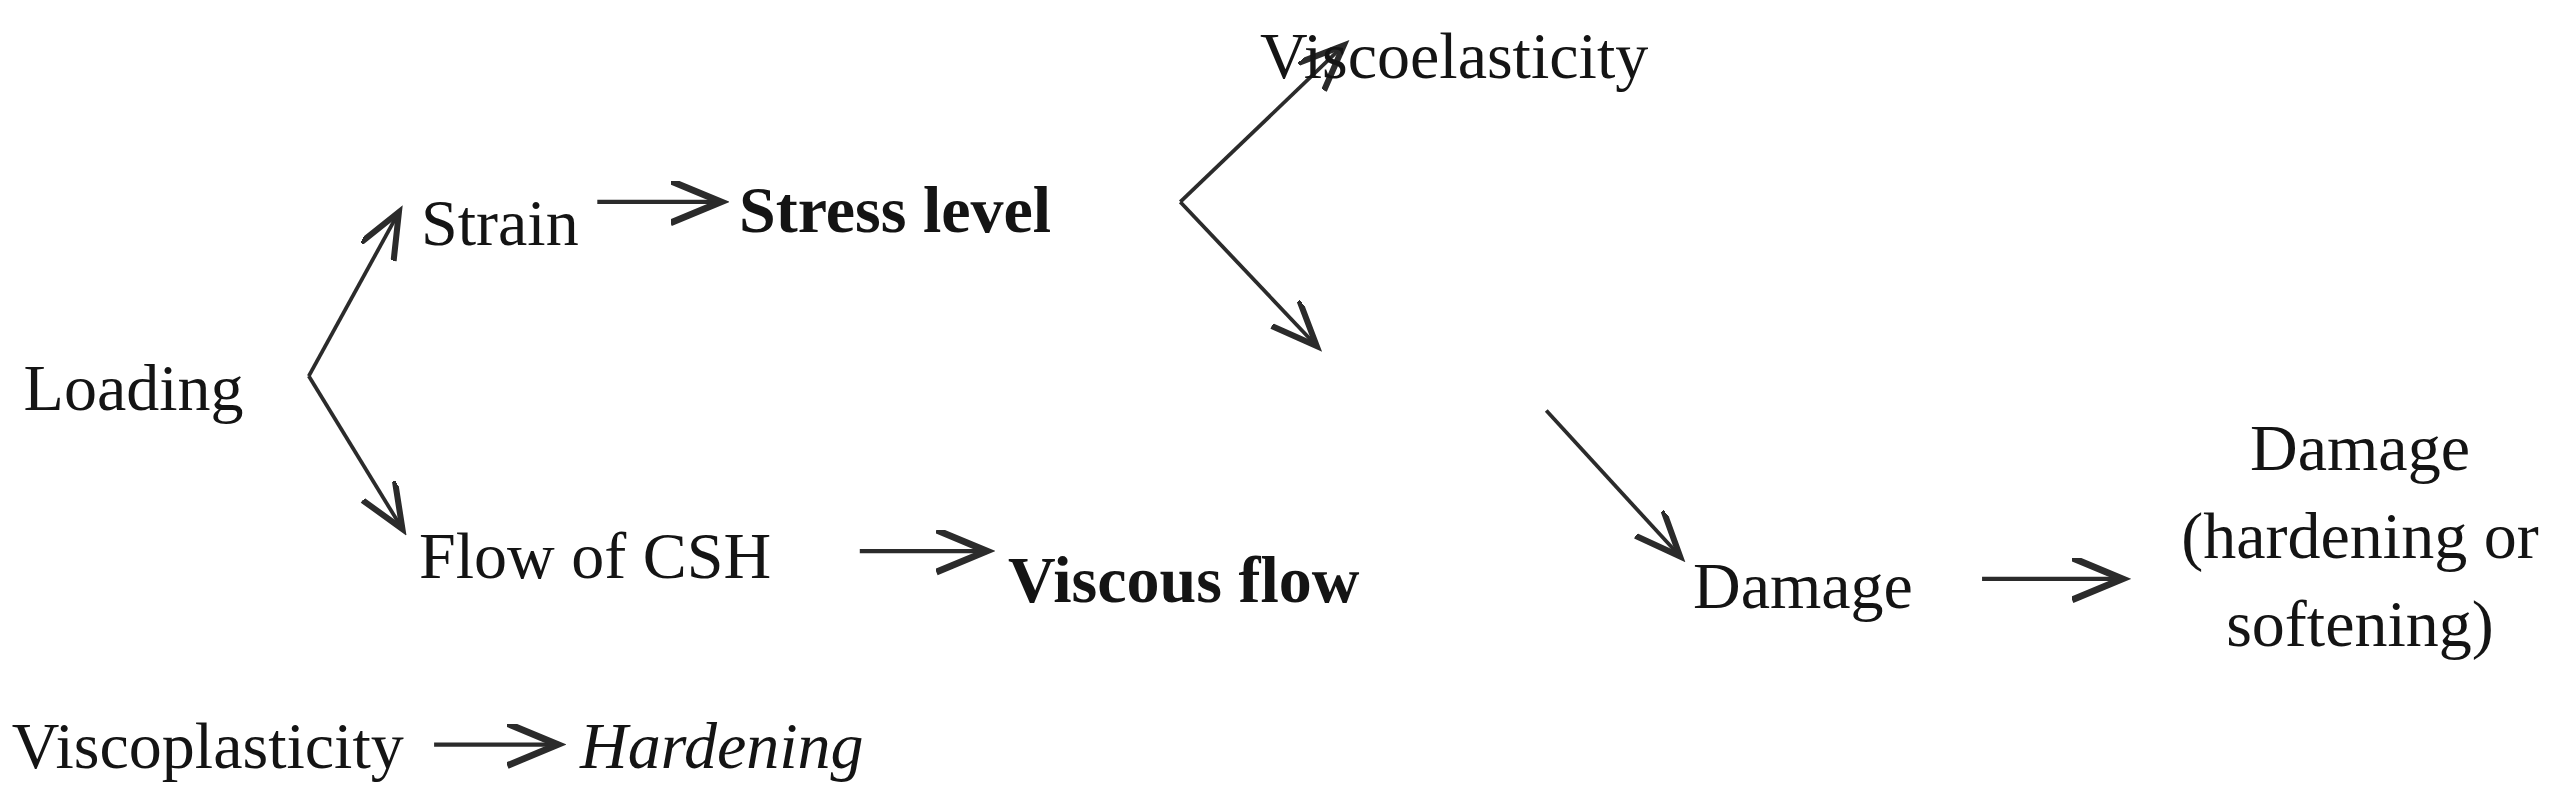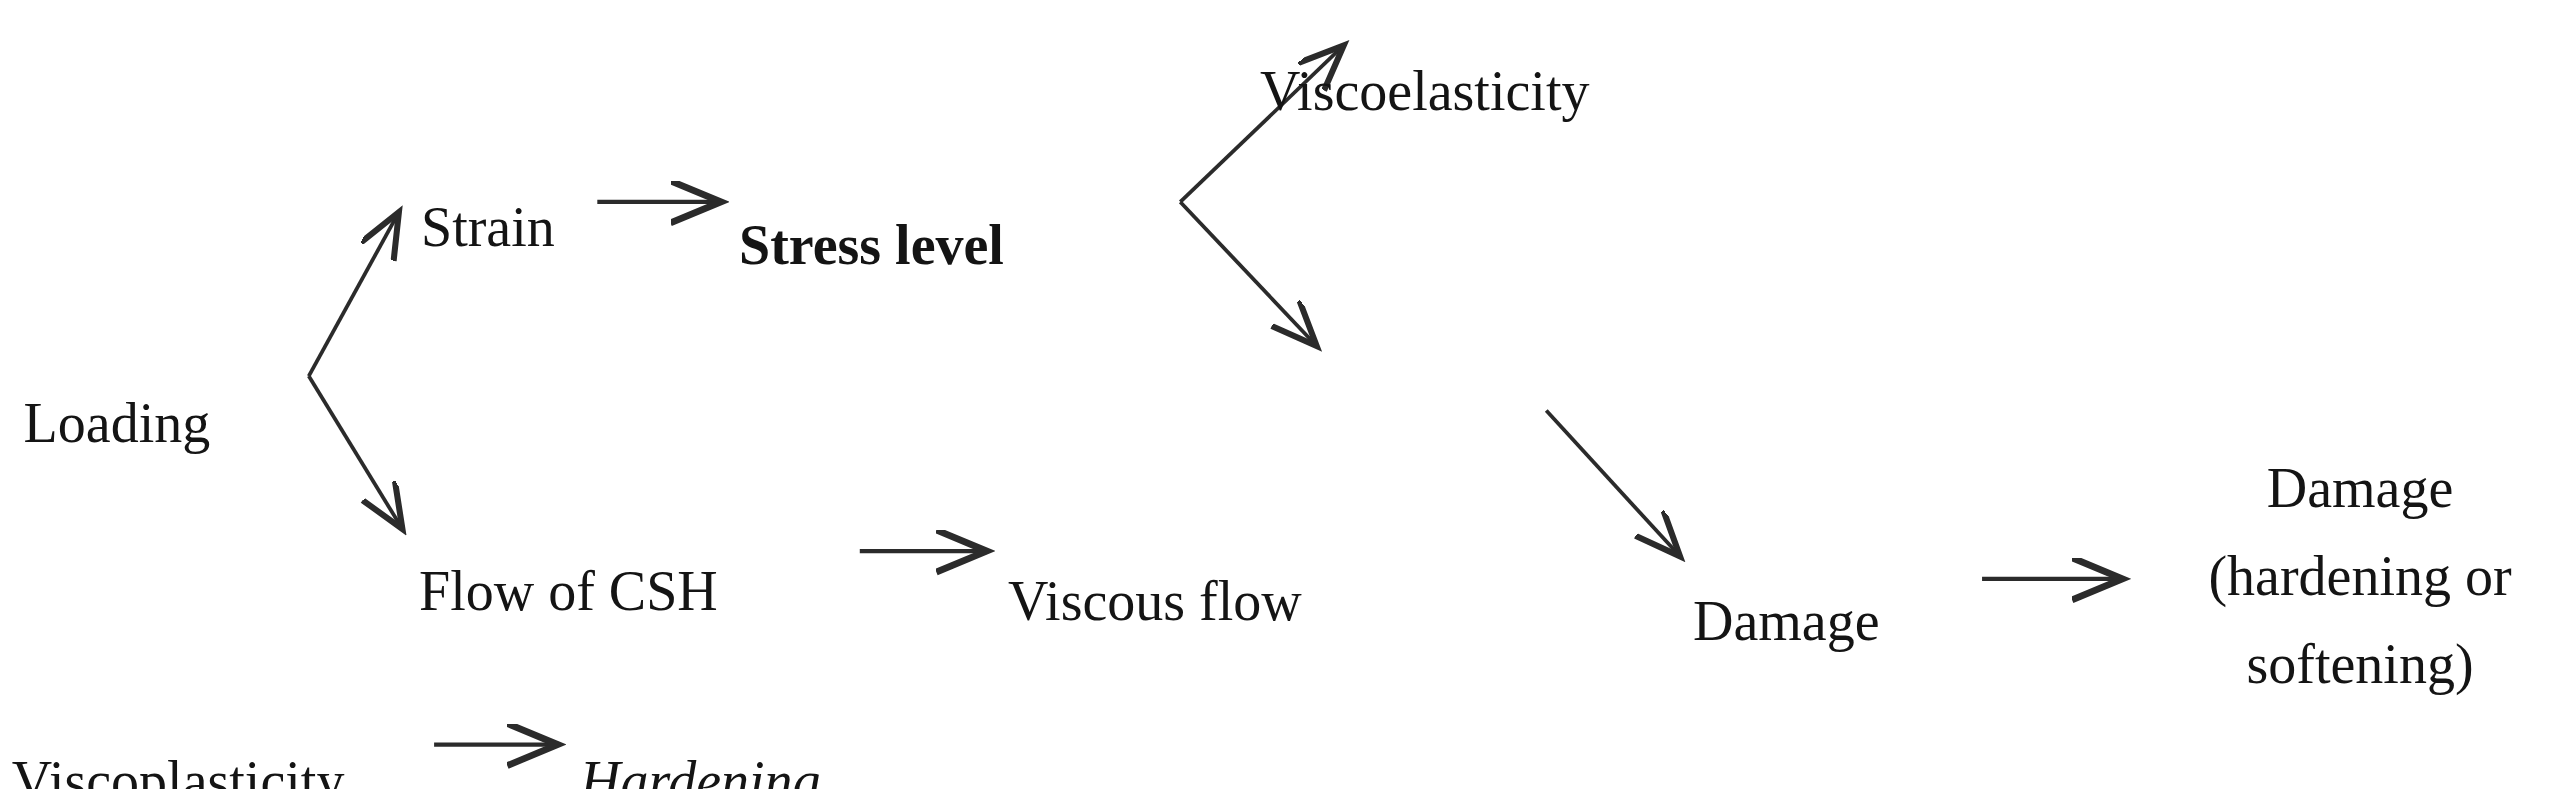--- a/index.html
+++ b/index.html
@@ -12,25 +12,24 @@
     width: 2576px;
     height: 790px;
     background: #ffffff;
     overflow: hidden;
     font-family: "Liberation Serif", "DejaVu Serif", serif;
     color: #141414;
   }
   .node {
     position: absolute;
     white-space: nowrap;
-    font-size: 56px;
+    font-size: 66px;
     line-height: 1;
     color: #141414;
     letter-spacing: 0px;
-    margin-top: 40px;
   }
   .node.multiline {
     white-space: normal;
     text-align: center;
     line-height: 88px;
   }
   #edges {
     position: absolute;
     left: 0;
     top: 0;
@@ -65,30 +64,30 @@
 
     <path d="M1838,488 L1994,658" fill="none" stroke="#2b2b2b" stroke-width="4.5" marker-end="url(#ah)"></path>
 
     <path d="M2356,688 L2518,688" fill="none" stroke="#2b2b2b" stroke-width="5" marker-end="url(#ah)"></path>
 
     <path d="M516,885 L658,885" fill="none" stroke="#2b2b2b" stroke-width="5" marker-end="url(#ah)"></path>
   </svg>
 
   <div class="node" style="left:23.6px; top:355px;">Loading</div>
 
-  <div class="node" style="left:421px; top:159px;">Strain</div>
+  <div class="node" style="left:421px; top:190px;">Strain</div>
 
   <div class="node" style="left:739px; top:177px;font-weight:bold;">Stress level</div>
 
   <div class="node" style="left:1260px; top:23px;">Viscoelasticity</div>
 
 
   <div class="node" style="left:419px; top:523px;">Flow of CSH</div>
 
-  <div class="node" style="left:1008px; top:533px;">Viscous flow</div>
+  <div class="node" style="left:1008px; top:547px;font-weight:bold;">Viscous flow</div>
 
   <div class="node" style="left:1693px; top:553px;">Damage</div>
 
   <div class="node multiline" style="left:2154px; top:404px; width:412px;">
     <div>Damage</div>
     <div>(hardening or</div>
     <div>softening)</div>
   </div>
 
   <div class="node" style="left:11.8px; top:713px;">Viscoplasticity</div>

